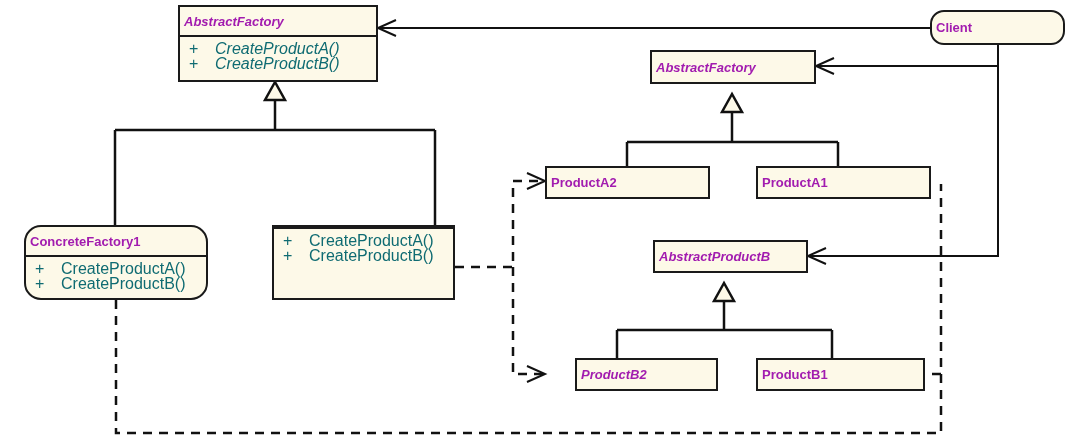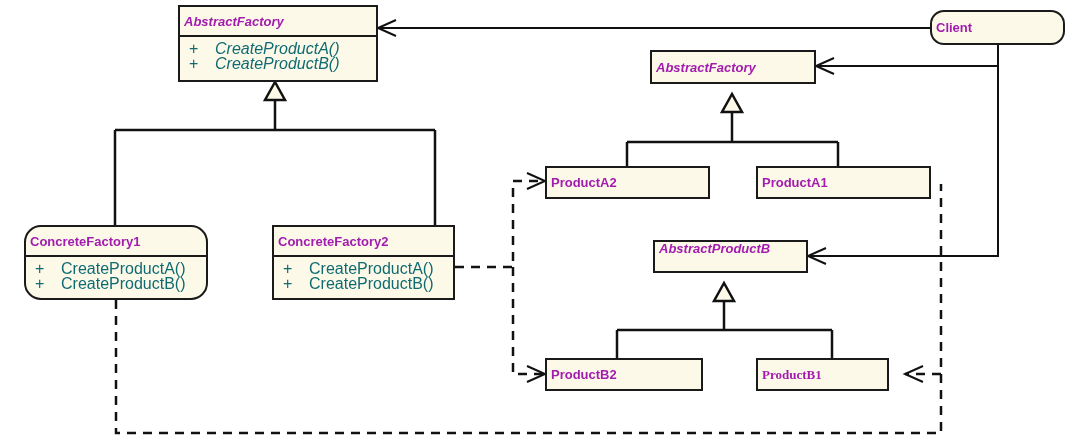--- a/index.html
+++ b/index.html
@@ -134,21 +134,20 @@
 
   <div class="uml-box" style="left:24px; top:225px; width:184px; height:75px;border-radius:17px;">
     <div class="uml-title">ConcreteFactory1</div>
     <div class="uml-divider uml-members">
       <div class="uml-member"><span class="vis">+</span><span class="mname">CreateProductA()</span></div>
       <div class="uml-member"><span class="vis">+</span><span class="mname">CreateProductB()</span></div>
     </div>
   </div>
 
   <div class="uml-box" style="left:272px; top:225px; width:183px; height:75px;">
-    <div class="uml-title">ConcreteFactory2</div>
     <div class="uml-divider uml-members">
       <div class="uml-member"><span class="vis">+</span><span class="mname">CreateProductA()</span></div>
       <div class="uml-member"><span class="vis">+</span><span class="mname">CreateProductB()</span></div>
     </div>
   </div>
 
   <div class="uml-box" style="left:930px; top:10px; width:135px; height:35px;border-radius:14px;">
     <div class="uml-title" style="padding-top:9px;">Client</div>
   </div>
 
@@ -158,24 +157,24 @@
 
   <div class="uml-box" style="left:545px; top:166px; width:165px; height:33px;">
     <div class="uml-title" style="padding-top:8px;border-radius:6px;">ProductA2</div>
   </div>
 
   <div class="uml-box" style="left:756px; top:166px; width:175px; height:33px;">
     <div class="uml-title" style="padding-top:8px;">ProductA1</div>
   </div>
 
   <div class="uml-box" style="left:653px; top:240px; width:155px; height:33px;">
-    <div class="uml-title abstract" style="padding-top:0;">AbstractProductB</div>
+    <div class="uml-title abstract" style="padding-top:8px;">AbstractProductB</div>
   </div>
 
-  <div class="uml-box" style="left:545px; top:358px; width:158px; height:33px;">
+  <div class="uml-box" style="left:575px; top:358px; width:143px; height:33px;font-style:italic;">
     <div class="uml-title" style="padding-top:8px;">ProductB2</div>
   </div>
 
-  <div class="uml-box" style="left:756px; top:358px; width:133px; height:33px;font-family:Liberation Serif, serif;">
+  <div class="uml-box" style="left:756px; top:358px; width:169px; height:33px;">
     <div class="uml-title" style="padding-top:8px;">ProductB1</div>
   </div>
 
 </div>
 
 </body></html>

